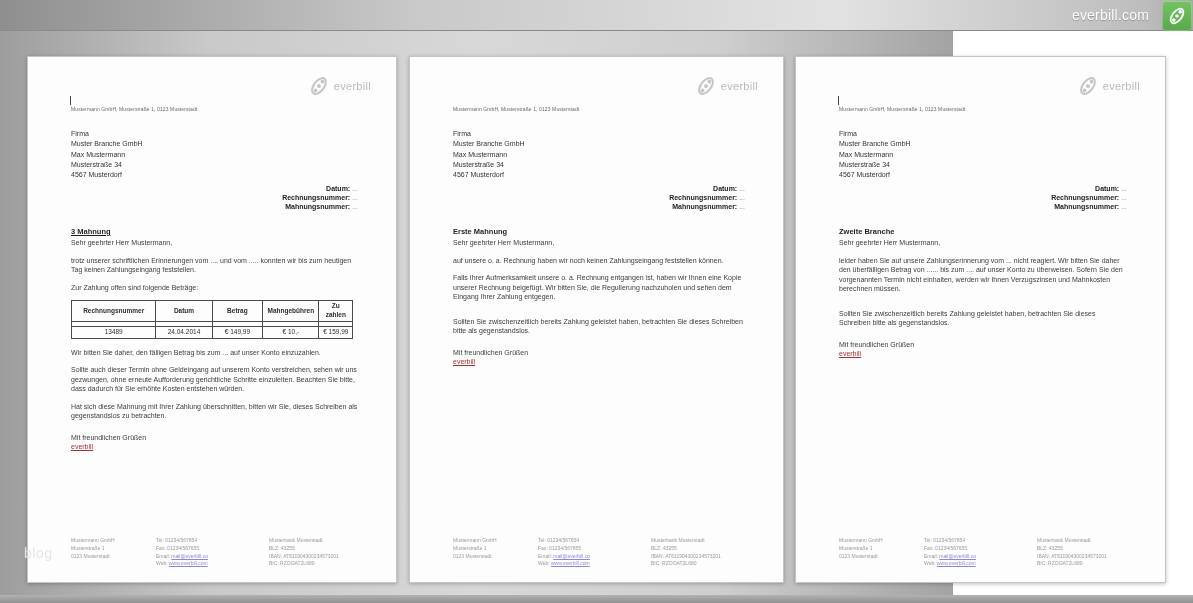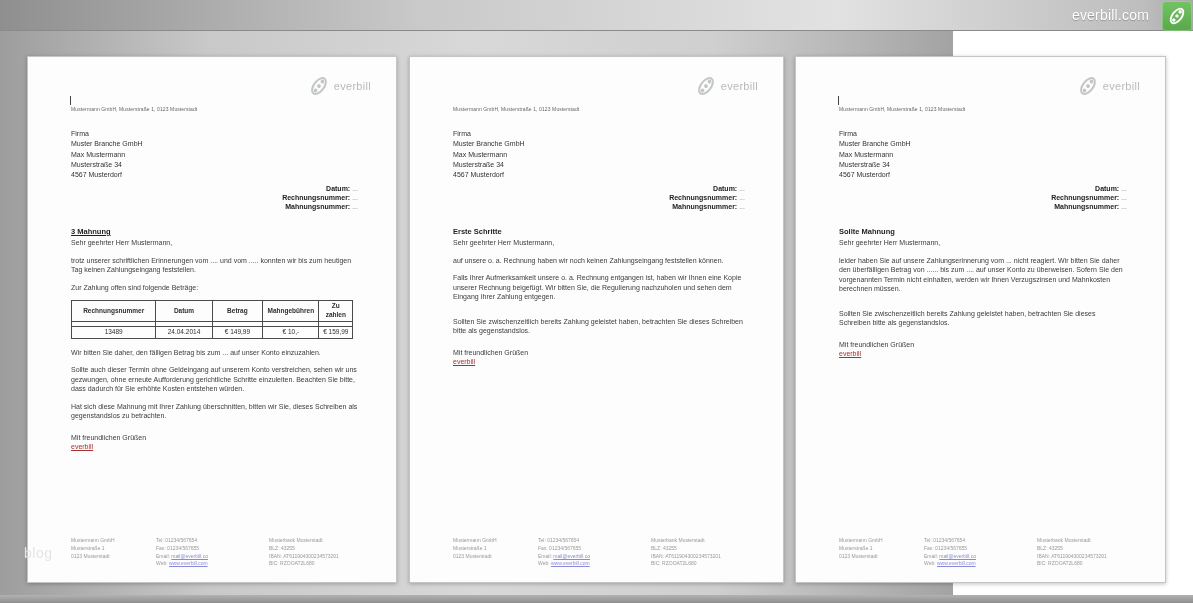--- a/index.html
+++ b/index.html
@@ -181,21 +181,21 @@
       <div>Max Mustermann</div>
       <div>Musterstraße 34</div>
       <div>4567 Musterdorf</div>
     </div>
     <div class="meta">
       <div><b>Datum:</b> <span class="val">...</span></div>
       <div><b>Rechnungsnummer:</b> <span class="val">...</span></div>
       <div><b>Mahnungsnummer:</b> <span class="val">...</span></div>
     </div>
     <div class="body">
-      <div class="doc-title">Erste Schritte</div>
+      <div class="doc-title">Erste Mahnung</div>
       <div class="salutation">Sehr geehrter Herr Mustermann,</div>
       <div class="para">auf unsere o. a. Rechnung haben wir noch keinen Zahlungseingang feststellen können.</div>
       <div class="para">Falls Ihrer Aufmerksamkeit unsere o. a. Rechnung entgangen ist, haben wir Ihnen eine Kopie unserer Rechnung beigefügt. Wir bitten Sie, die Regulierung nachzuholen und sehen dem Eingang Ihrer Zahlung entgegen.</div>
       <div class="para gap-before">Sollten Sie zwischenzeitlich bereits Zahlung geleistet haben, betrachten Sie dieses Schreiben bitte als gegenstandslos.</div>
       <div class="closing-block">
         <div>Mit freundlichen Grüßen</div>
         <span class="signature">everbill</span>
       </div>
     </div>
     <div class="footer">
@@ -239,21 +239,21 @@
       <div>Max Mustermann</div>
       <div>Musterstraße 34</div>
       <div>4567 Musterdorf</div>
     </div>
     <div class="meta">
       <div><b>Datum:</b> <span class="val">...</span></div>
       <div><b>Rechnungsnummer:</b> <span class="val">...</span></div>
       <div><b>Mahnungsnummer:</b> <span class="val">...</span></div>
     </div>
     <div class="body">
-      <div class="doc-title">Sollte Mahnung</div>
+      <div class="doc-title">Zweite Branche</div>
       <div class="salutation">Sehr geehrter Herr Mustermann,</div>
       <div class="para">leider haben Sie auf unsere Zahlungserinnerung vom ... nicht reagiert. Wir bitten Sie daher den überfälligen Betrag von ...... bis zum .... auf unser Konto zu überweisen. Sofern Sie den vorgenannten Termin nicht einhalten, werden wir Ihnen Verzugszinsen und Mahnkosten berechnen müssen.</div>
       <div class="para gap-before">Sollten Sie zwischenzeitlich bereits Zahlung geleistet haben, betrachten Sie dieses Schreiben bitte als gegenstandslos.</div>
       <div class="closing-block">
         <div>Mit freundlichen Grüßen</div>
         <span class="signature">everbill</span>
       </div>
     </div>
     <div class="footer">
       <div class="fcol fcol1">

